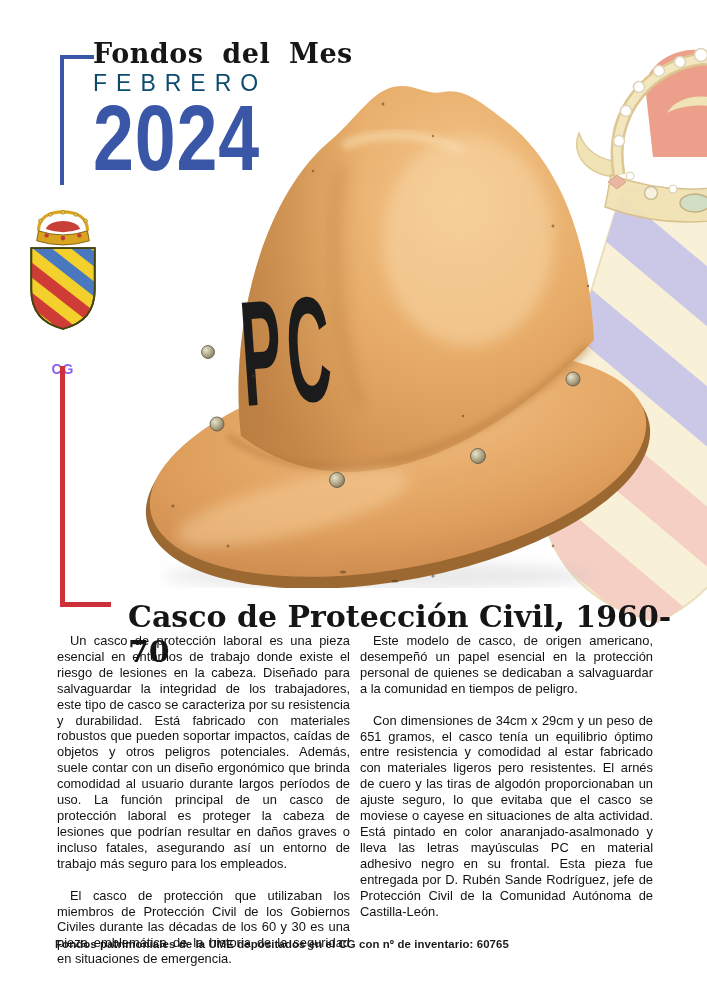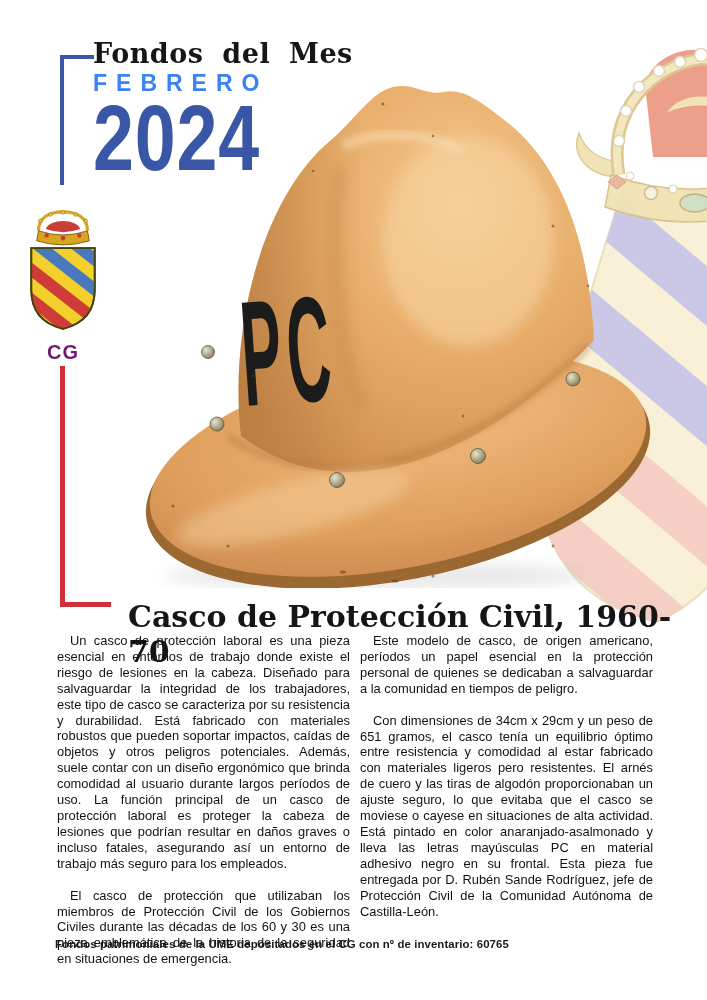--- a/index.html
+++ b/index.html
@@ -15,30 +15,30 @@
   .blue-bracket{
     position:absolute;left:60px;top:55px;width:30px;height:126px;
     border-left:4px solid #3a57a7;border-top:4px solid #3a57a7;
   }
   .header-block{position:absolute;left:93px;top:40px;width:320px;}
   .eyebrow{
     font-family:"DejaVu Serif",serif;font-weight:bold;font-size:27px;
     color:#161616;word-spacing:9px;letter-spacing:0.5px;line-height:1.05;
   }
   .month{
-    color:#3b82f6;font-weight:bold;font-size:23px;letter-spacing:9px;
+    color:#0c4a6e;font-weight:normal;font-size:23px;letter-spacing:9px;
     margin-top:4px;line-height:1;
   }
   .year{
     color:#3a57a7;font-weight:bold;font-size:92px;line-height:0.82;
     letter-spacing:1px;margin-top:6px;transform:scaleX(0.80);transform-origin:left top;
   }
   .emblem-block{position:absolute;left:22px;top:210px;width:82px;text-align:center;}
   .emblem-initials{
-    margin-top:0;color:#701a75;font-weight:bold;font-size:20px;letter-spacing:1px;
+    margin-top:20px;color:#8b5cf6;font-weight:bold;font-size:14px;letter-spacing:1px;
   }
   .red-bracket{
     position:absolute;left:60px;top:366px;width:46px;height:236px;
     border-left:5px solid #cd3038;border-bottom:5px solid #cd3038;
   }
   .article-title{
     position:absolute;left:114px;top:585px;width:560px;
     font-family:"DejaVu Serif",serif;font-weight:bold;font-size:30px;
     color:#151515;letter-spacing:0px;
   }
@@ -240,21 +240,21 @@
     <div class="red-bracket"></div>
 
     <h1 class="article-title" style="margin:14px;">Casco de Protección Civil, 1960-70</h1>
 
     <div class="body-text">
       <div class="col">
         <p>Un casco de protección laboral es una pieza esencial en entornos de trabajo donde existe el riesgo de lesiones en la cabeza. Diseñado para salvaguardar la integridad de los trabajadores, este tipo de casco se caracteriza por su resistencia y durabilidad. Está fabricado con materiales robustos que pueden soportar impactos, caídas de objetos y otros peligros potenciales. Además, suele contar con un diseño ergonómico que brinda comodidad al usuario durante largos períodos de uso. La función principal de un casco de protección laboral es proteger la cabeza de lesiones que podrían resultar en daños graves o incluso fatales, asegurando así un entorno de trabajo más seguro para los empleados.</p>
         <p>El casco de protección que utilizaban los miembros de Protección Civil de los Gobiernos Civiles durante las décadas de los 60 y 30 es una pieza emblemática de la historia de la seguridad en situaciones de emergencia.</p>
       </div>
       <div class="col">
-        <p>Este modelo de casco, de origen americano, períodos un papel esencial en la protección personal de quienes se dedicaban a salvaguardar a la comunidad en tiempos de peligro.</p>
+        <p>Este modelo de casco, de origen americano, desempeñó un papel esencial en la protección personal de quienes se dedicaban a salvaguardar a la comunidad en tiempos de peligro.</p>
         <p>Con dimensiones de 34cm x 29cm y un peso de 651 gramos, el casco tenía un equilibrio óptimo entre resistencia y comodidad al estar fabricado con materiales ligeros pero resistentes. El arnés de cuero y las tiras de algodón proporcionaban un ajuste seguro, lo que evitaba que el casco se moviese o cayese en situaciones de alta actividad. Está pintado en color anaranjado-asalmonado y lleva las letras mayúsculas PC en material adhesivo negro en su frontal. Esta pieza fue entregada por D. Rubén Sande Rodríguez, jefe de Protección Civil de la Comunidad Autónoma de Castilla-León.</p>
       </div>
     </div>
 
     <div class="footer-note">Fondos patrimoniales de la UME depositados en el CG con nº de inventario: 60765</div>
   </div>
 
 </div>
 
 </body></html>

